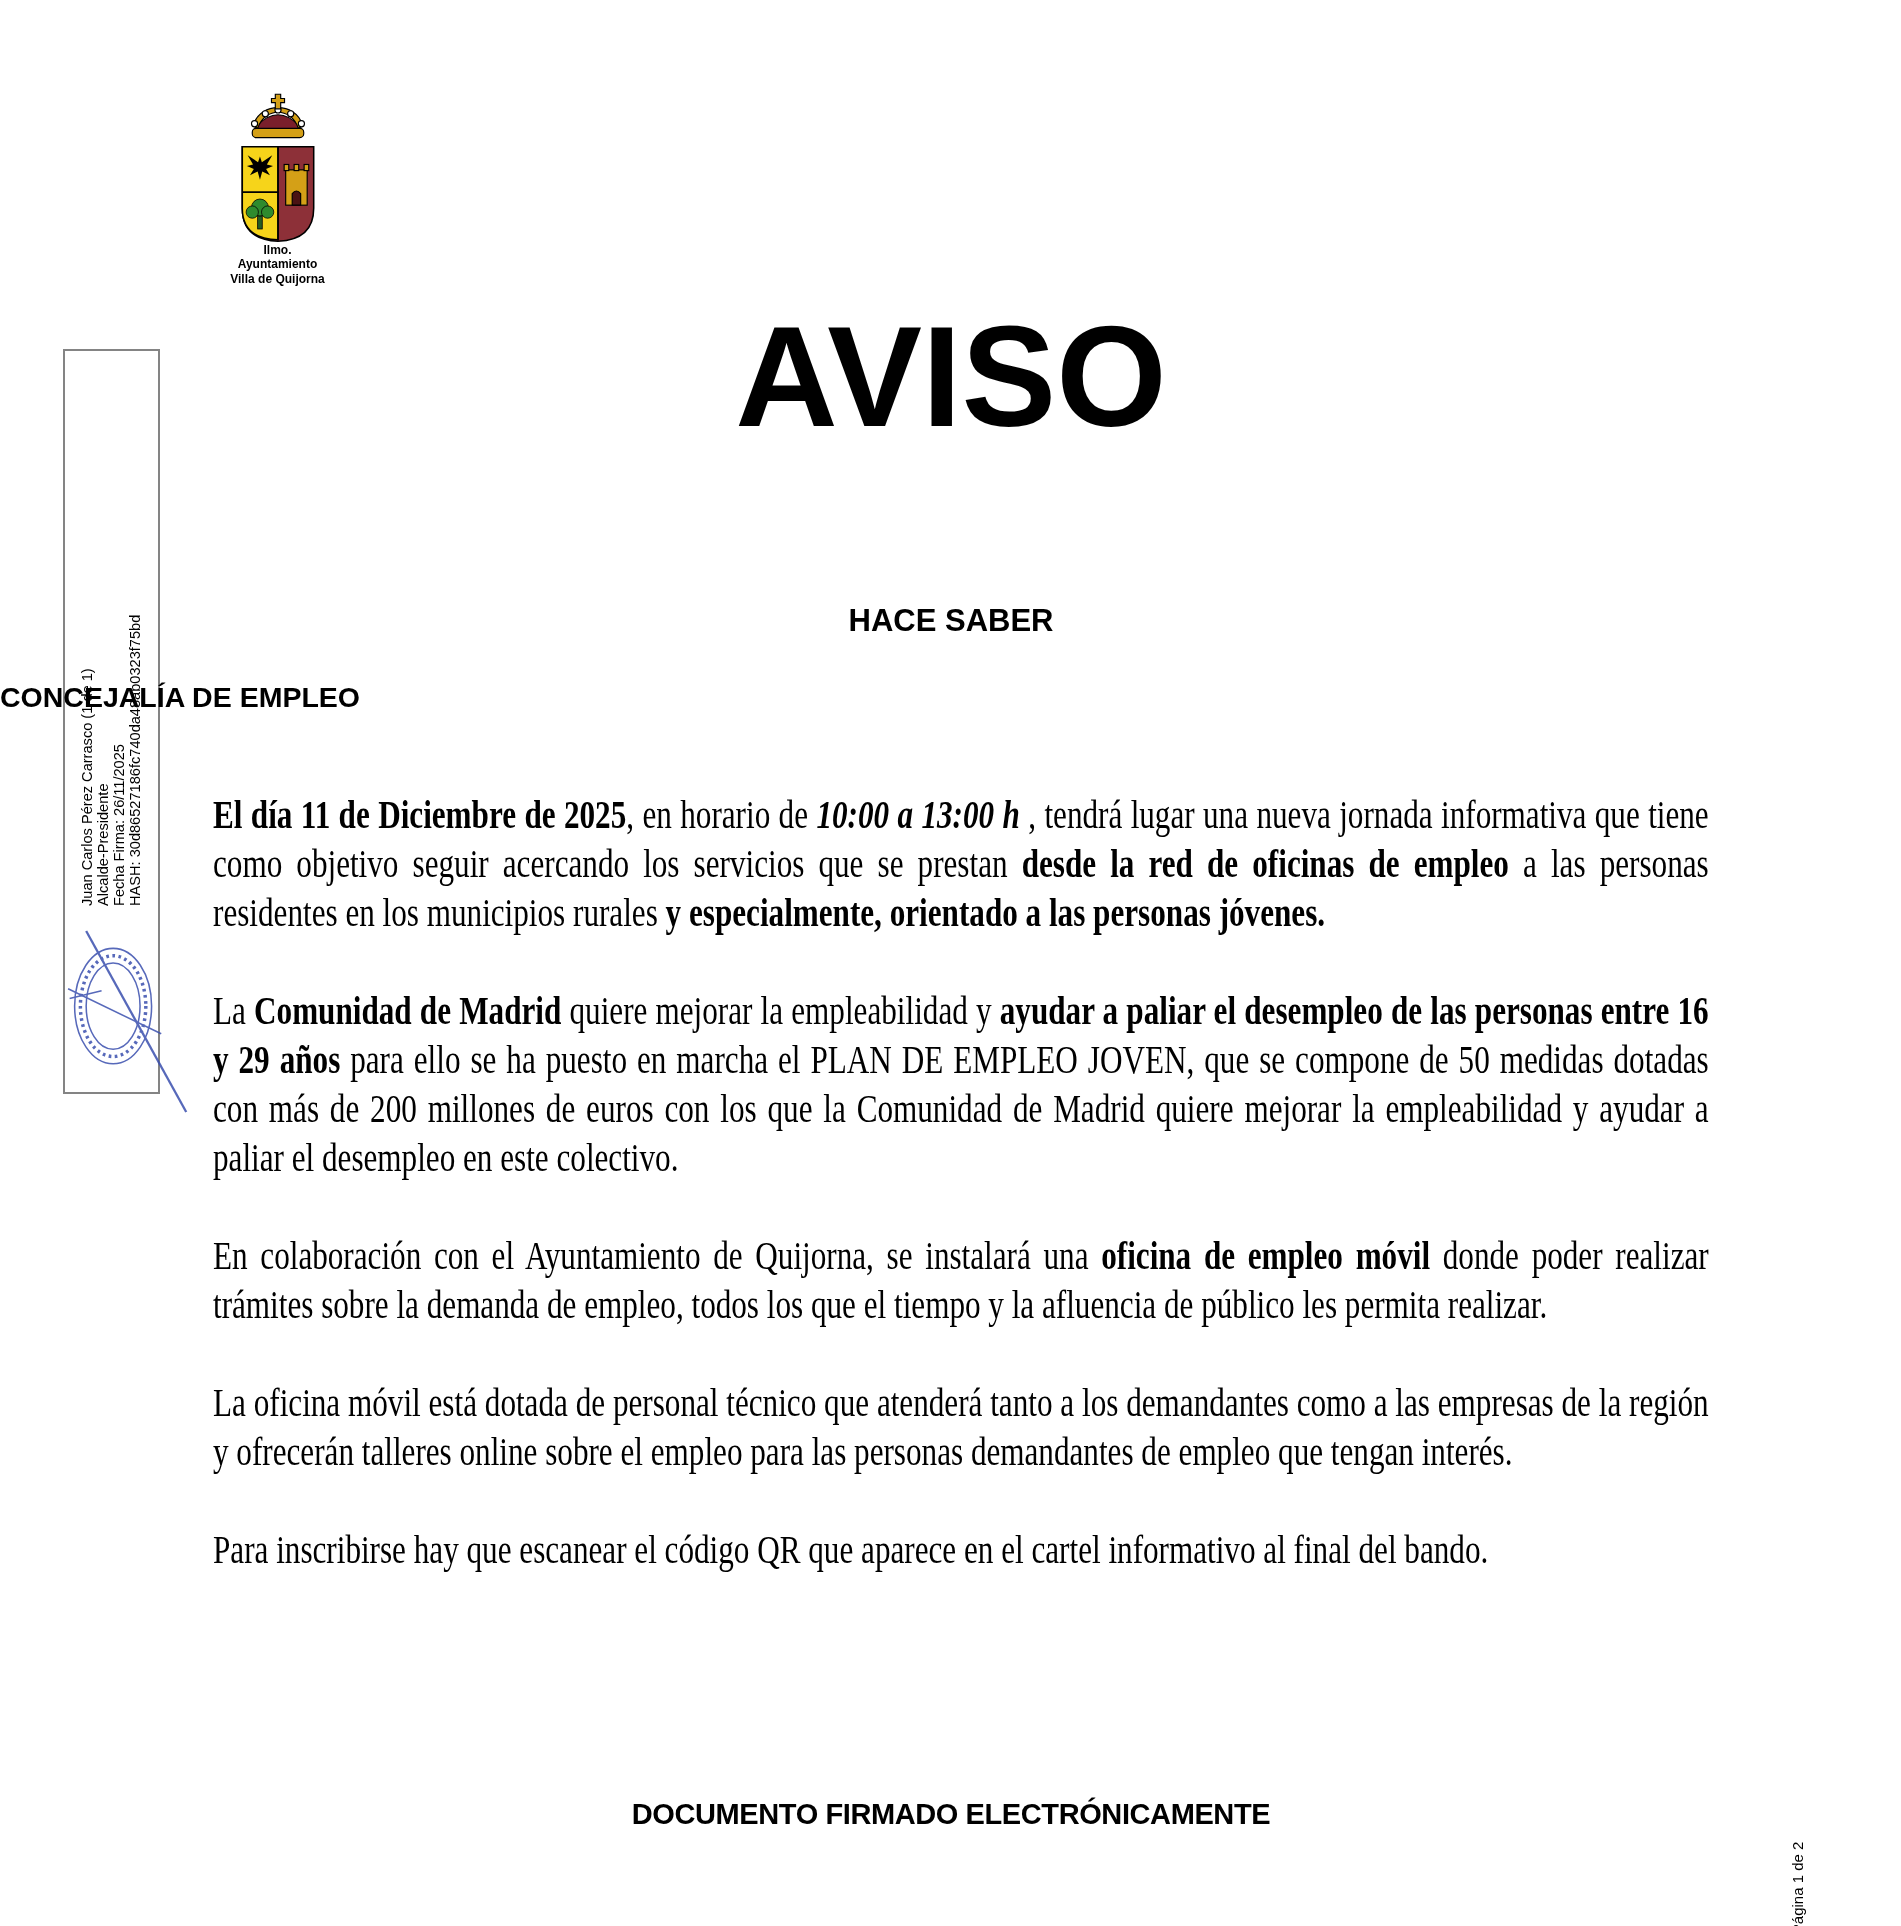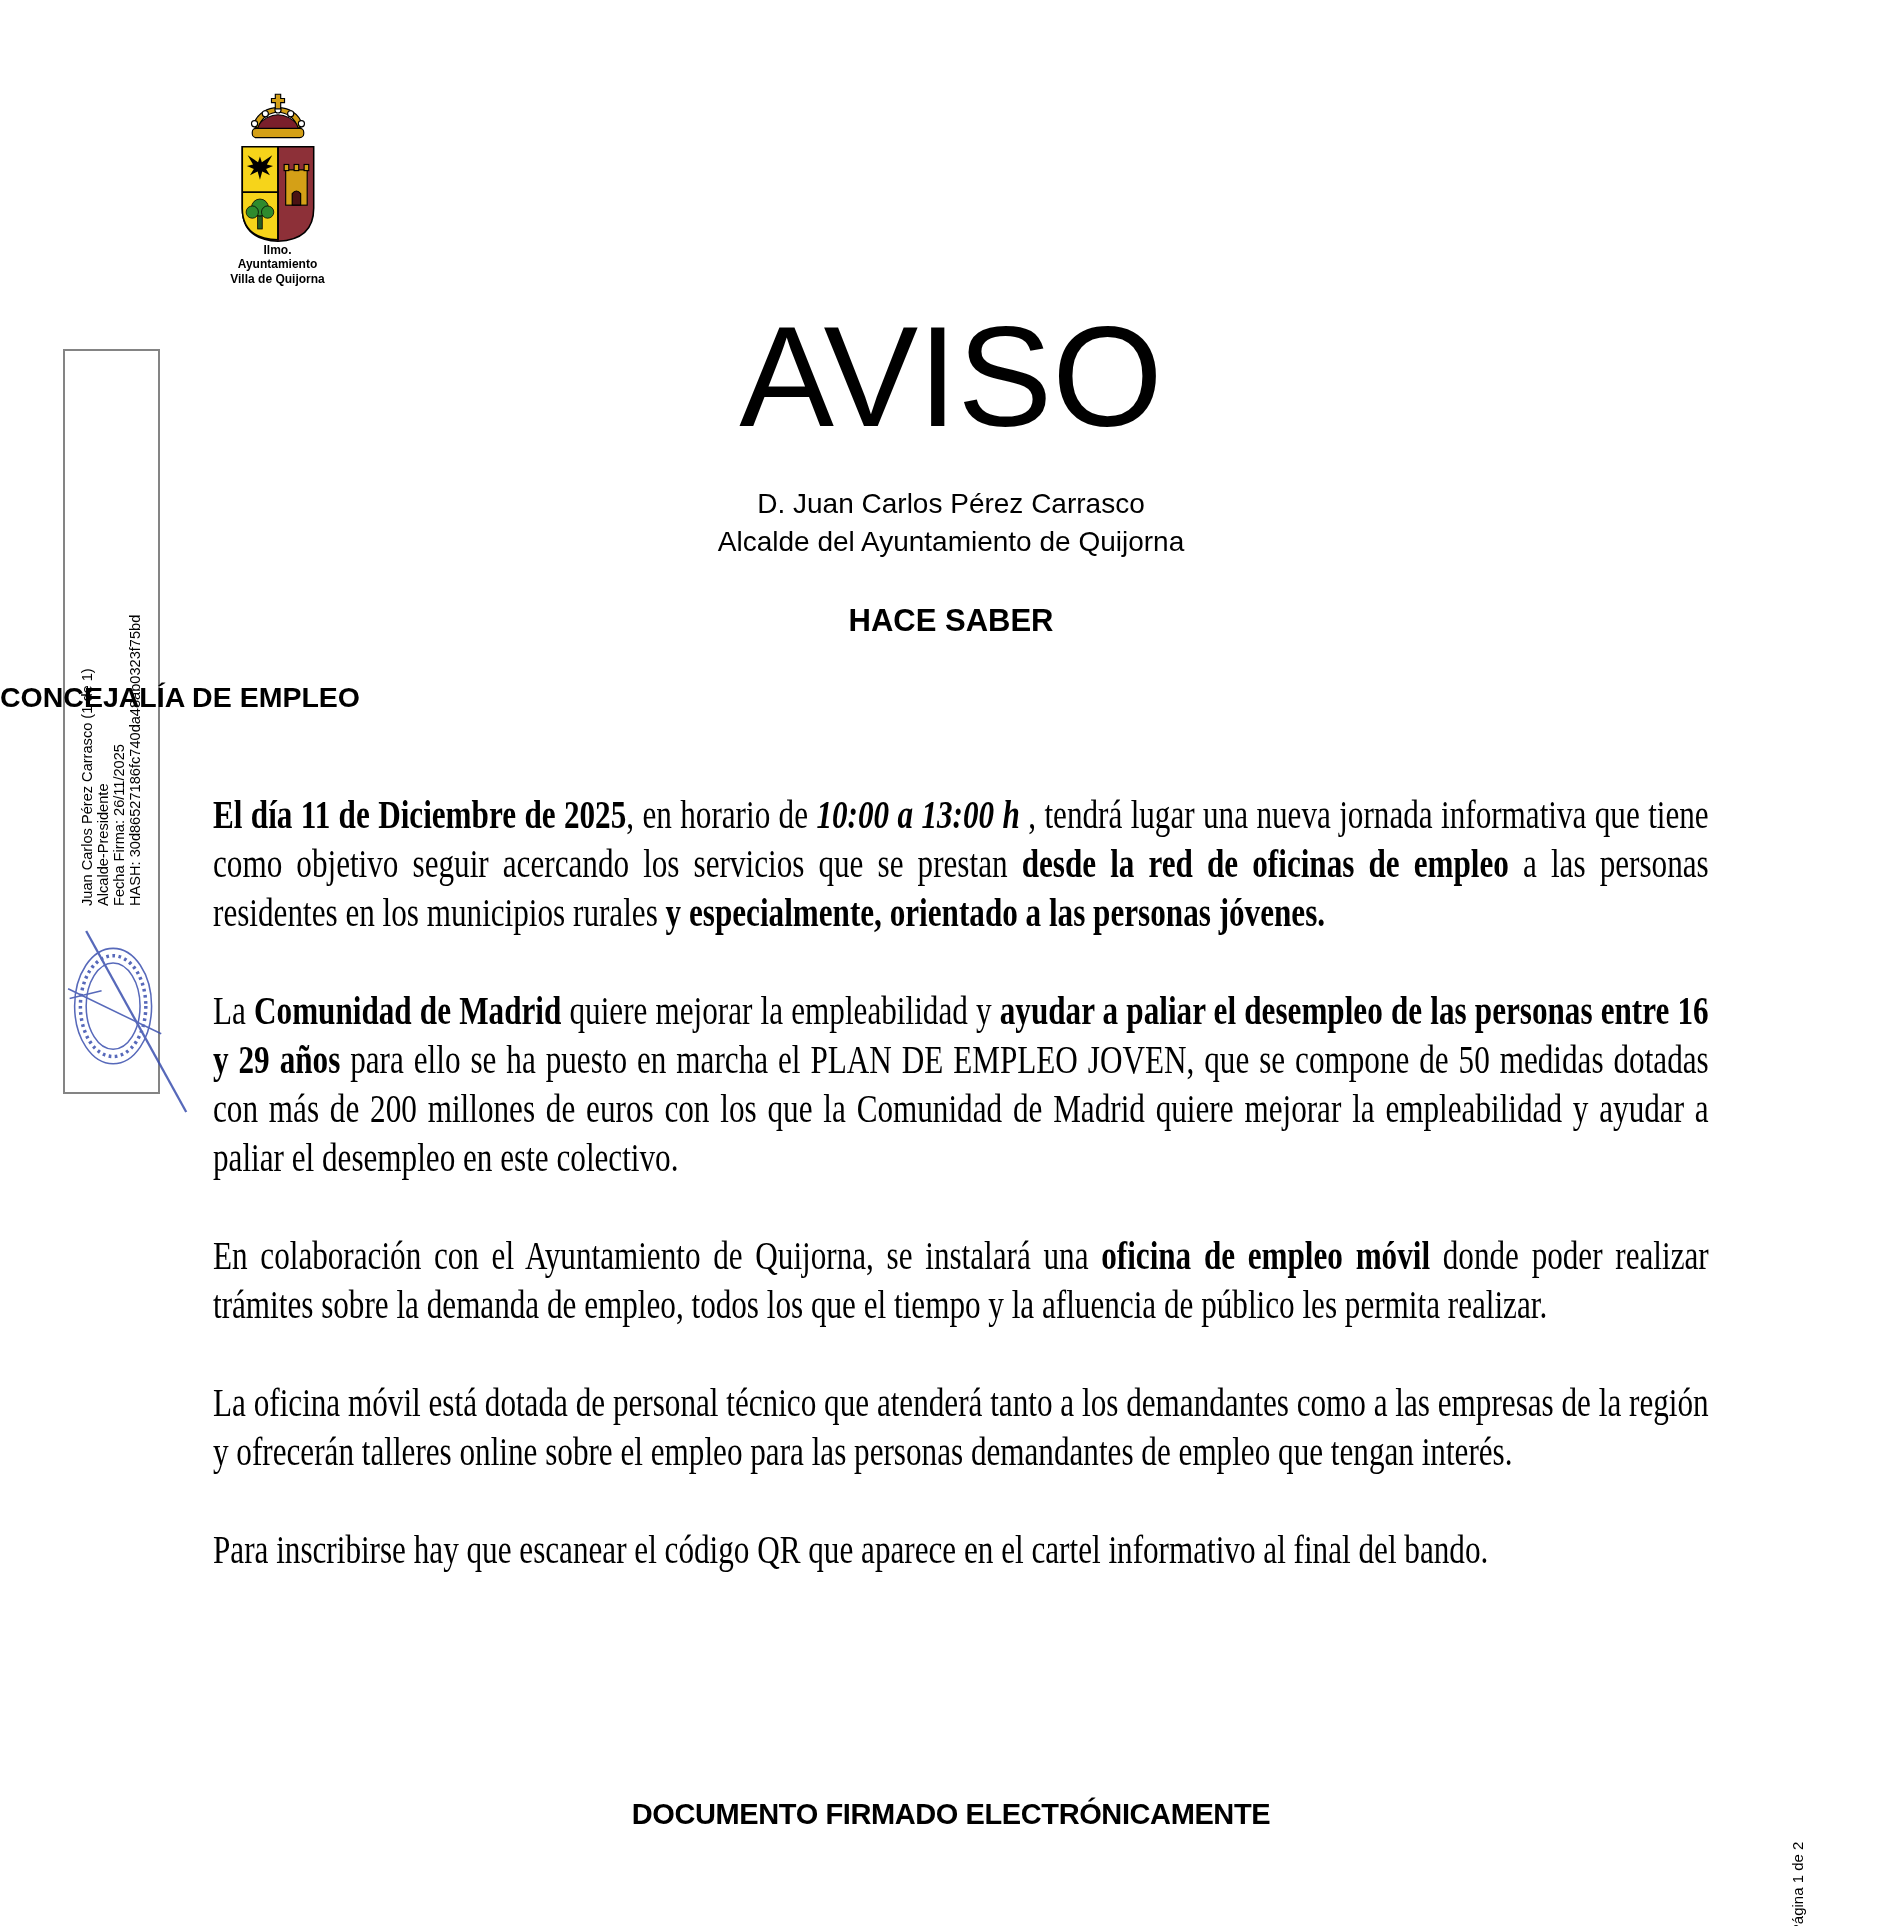--- a/index.html
+++ b/index.html
@@ -33,21 +33,21 @@
   
   .right-rot{
     position:absolute;left:1755px;top:2465px;width:932px;
     transform:rotate(-90deg);transform-origin:0 0;
     font-size:15px;line-height:17px;white-space:nowrap;
   }
 
   
   .title{
     position:absolute;top:304px;left:0;width:100%;text-align:center;
-    font-size:142px;line-height:146px;font-weight:400;
+    font-size:142px;line-height:146px;font-weight:700;
   }
   .subtitle{
     position:absolute;top:485px;left:0;width:100%;text-align:center;
     font-size:28px;line-height:38px;
   }
   .hace-saber{
     position:absolute;top:603px;left:0;width:100%;text-align:center;
     font-size:31px;font-weight:bold;
   }
   .hace-saber span{
@@ -136,24 +136,20 @@
   <svg class="stamp" width="127" height="193" viewBox="0 0 330 500" fill="none" style="stroke:var(--stamp_blue)" stroke-width="4" opacity="0.85">
     <ellipse cx="125" cy="210" rx="100" ry="150"></ellipse>
     <ellipse cx="125" cy="210" rx="70" ry="112"></ellipse>
     <ellipse cx="125" cy="210" rx="85" ry="131" stroke-dasharray="7 9" stroke-width="9"></ellipse>
     <line x1="55" y1="15" x2="315" y2="485" stroke-width="6"></line>
     <line x1="8" y1="165" x2="250" y2="282"></line>
     <line x1="12" y1="190" x2="95" y2="170"></line>
   </svg>
 
   <div class="title">AVISO</div>
-  <div class="subtitle">
-    <div>D. Juan Carlos Pérez Carrasco</div>
-    <div>Alcalde del Ayuntamiento de Quijorna</div>
-  </div>
   <div class="hace-saber">
     <span>HACE SABER</span>
   </div>
   <div class="dept">CONCEJALÍA DE EMPLEO</div>
 
   <div class="paragraphs" id="paragraphs">
       <p class="para"><span class="b">El día 11 de Diciembre de 2025</span><span>, en horario de </span><span class="b i">10:00 a 13:00 h</span><span> , tendrá lugar una nueva jornada informativa que tiene como objetivo seguir acercando los servicios que se prestan </span><span class="b">desde la red de oficinas de empleo</span><span> a las personas residentes en los municipios rurales </span><span class="b">y especialmente, orientado a las personas jóvenes.</span></p>
       <p class="para"><span>La </span><span class="b">Comunidad de Madrid</span><span> quiere mejorar la empleabilidad y </span><span class="b">ayudar a paliar el desempleo de las personas entre 16 y 29 años</span><span> para ello se ha puesto en marcha el PLAN DE EMPLEO JOVEN, que se compone de 50 medidas dotadas con más de 200 millones de euros con los que la Comunidad de Madrid quiere mejorar la empleabilidad y ayudar a paliar el desempleo en este colectivo.</span></p>
       <p class="para"><span>En colaboración con el Ayuntamiento de Quijorna, se instalará una </span><span class="b">oficina de empleo móvil</span><span> donde poder realizar trámites sobre la demanda de empleo, todos los que el tiempo y la afluencia de público les permita realizar.</span></p>
       <p class="para"><span>La oficina móvil está dotada de personal técnico que atenderá tanto a los demandantes como a las empresas de la región y ofrecerán talleres online sobre el empleo para las personas demandantes de empleo que tengan interés.</span></p>

